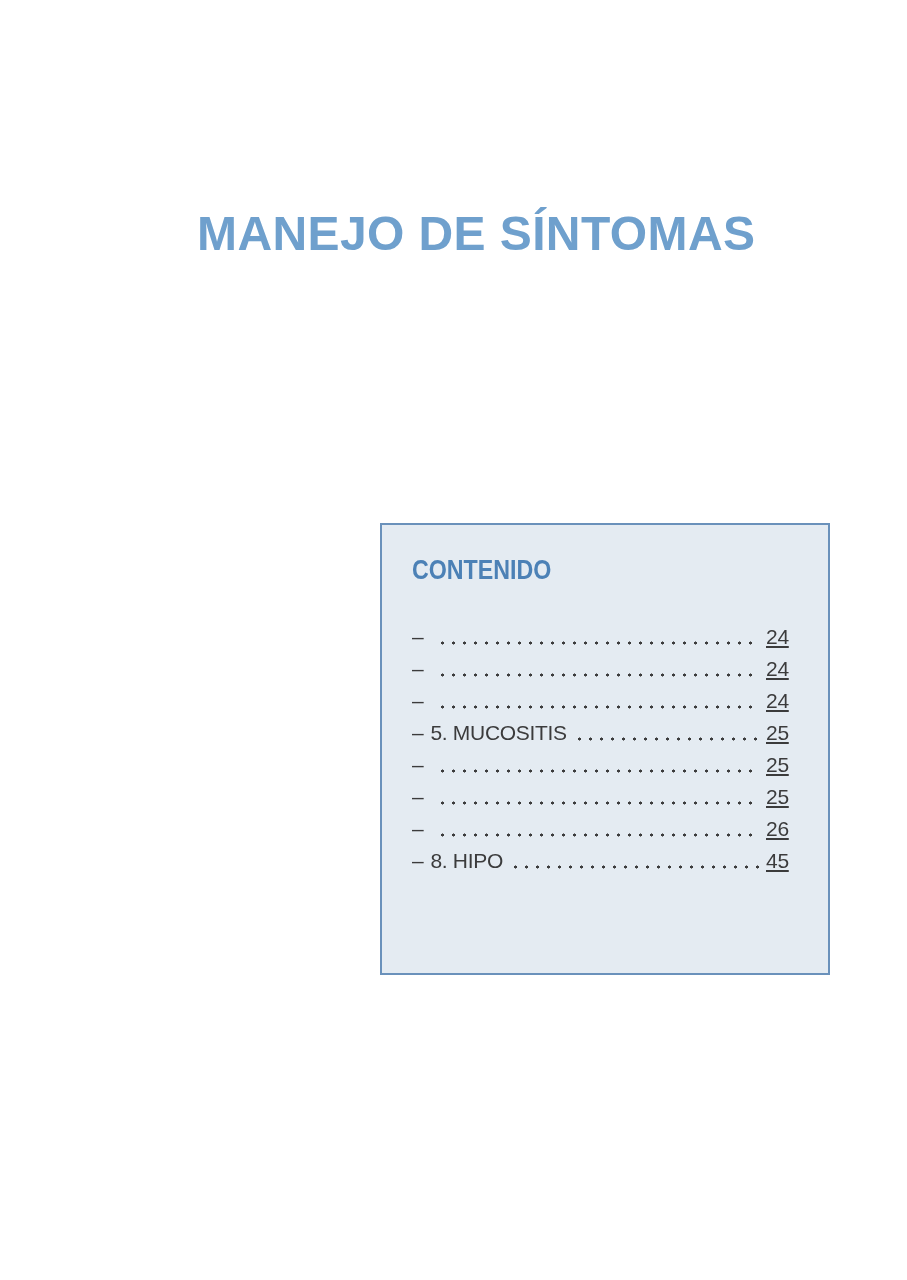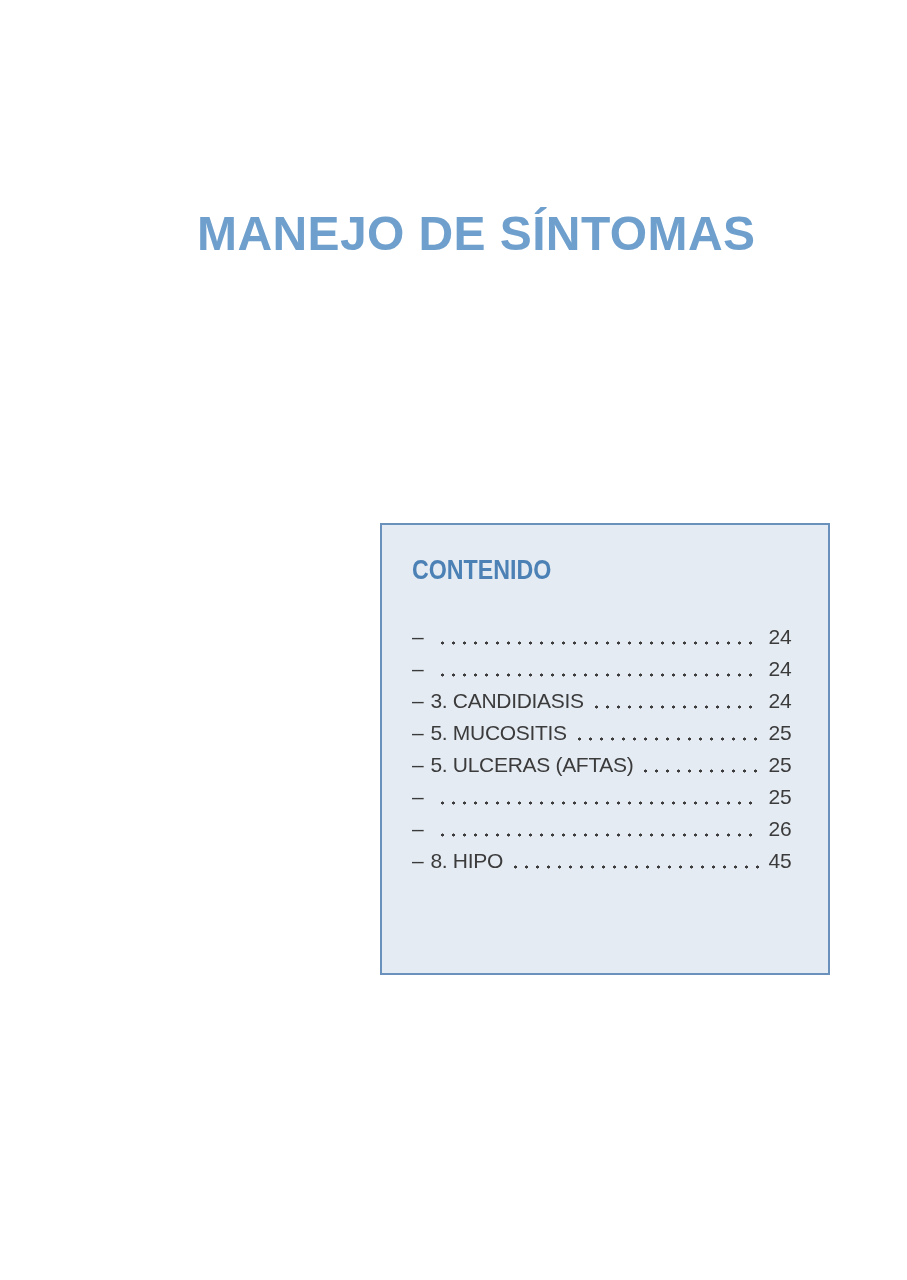--- a/index.html
+++ b/index.html
@@ -44,21 +44,21 @@
   }
   .toc-marker{margin-right:7px;}
   .toc-dots{
     flex:1 1 auto;align-self:stretch;min-width:12px;
     margin-left:4px;margin-right:6px;
     background-image:radial-gradient(circle, var(--body-text) 1.35px, rgba(0,0,0,0) 1.75px);
     background-size:11px 4px;
     background-repeat:repeat-x;
     background-position:left 3px bottom 8px;
   }
-  .toc-page{min-width:28px;text-align:center;}
+  .toc-page{min-width:28px;text-align:left;text-decoration:underline;}
 </style>
 </head>
 <body>
 
 <div class="page-title">
   <div>MANEJO DE SÍNTOMAS</div>
 </div>
 
 <div class="toc-box">
   <div class="toc-heading">CONTENIDO</div>
@@ -72,35 +72,33 @@
     </div>
 
     <div class="toc-row">
       <span class="toc-marker">–</span>
       <span class="toc-dots"></span>
       <span class="toc-page">24</span>
     </div>
 
     <div class="toc-row">
       <span class="toc-marker">–</span>
-      <span class="toc-label">3. CANDIDIASIS</span>
       <span class="toc-dots"></span>
       <span class="toc-page">24</span>
     </div>
 
     <div class="toc-row">
       <span class="toc-marker">–</span>
       <span class="toc-label">5. MUCOSITIS</span>
       <span class="toc-dots"></span>
       <span class="toc-page">25</span>
     </div>
 
     <div class="toc-row">
       <span class="toc-marker">–</span>
-      <span class="toc-label">5. ULCERAS (AFTAS)</span>
       <span class="toc-dots"></span>
       <span class="toc-page">25</span>
     </div>
 
     <div class="toc-row">
       <span class="toc-marker">–</span>
       <span class="toc-dots"></span>
       <span class="toc-page">25</span>
     </div>
 

